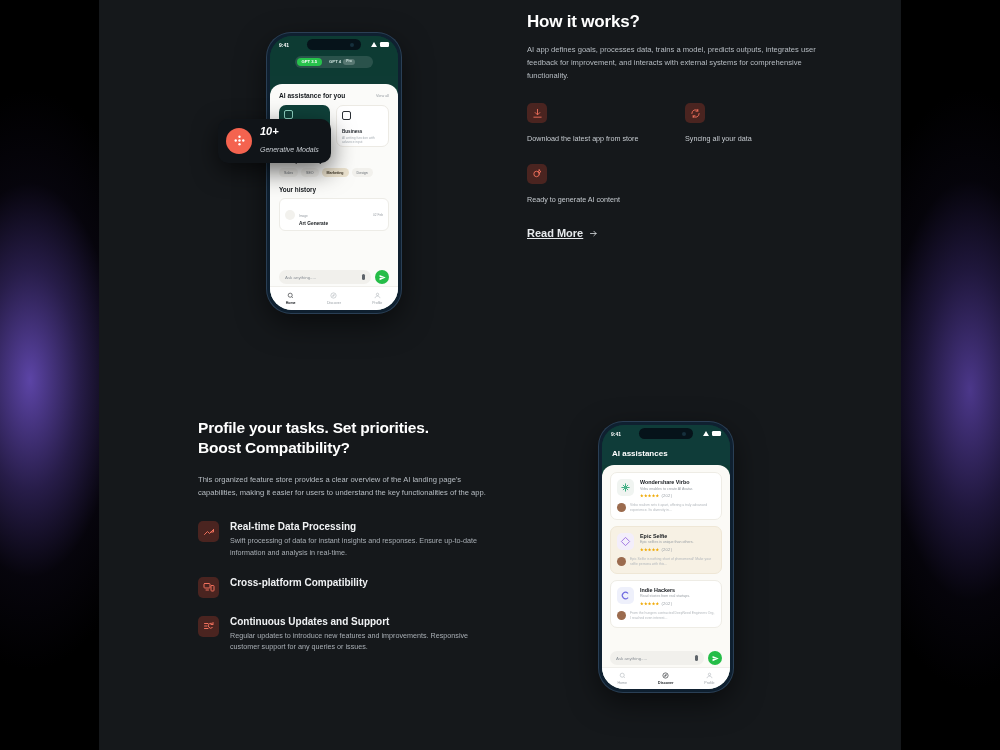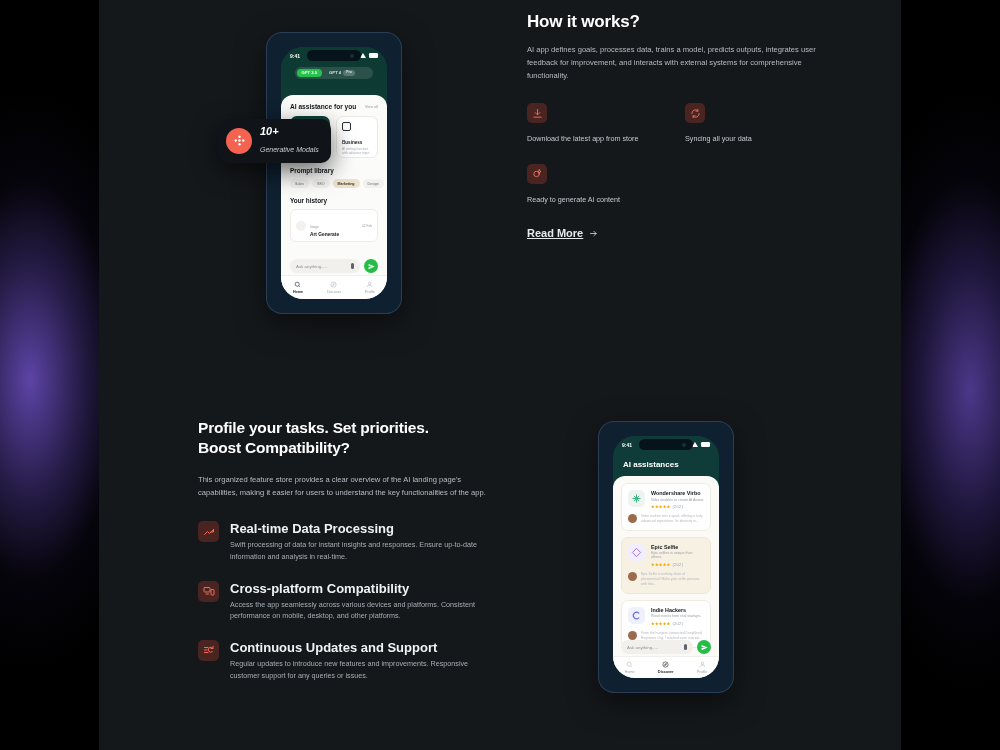--- a/index.html
+++ b/index.html
@@ -26,23 +26,23 @@
     background:#15181b;
     overflow:hidden;
   }
 
   
   .sec1{ position:absolute; left:0; top:0; width:802px; height:360px; }
 
   
   .phone{
     position:absolute;
-    border-radius:15px;
+    border-radius:24px;
     background:#0f2030;
-    padding:14px;
+    padding:3px;
     box-shadow:0 0 0 1px #2a3f55, 0 10px 30px rgba(0,0,0,.55);
   }
   .phone-inner{
     position:relative; width:100%; height:100%;
     border-radius:22px; overflow:hidden;
     background:#0e3b34;
   }
   .notch{
     position:absolute; left:50%; transform:translateX(-50%); top:3px;
     width:54px; height:11px; background:#06131a; border-radius:8px; z-index:6;
@@ -157,21 +157,21 @@
 
   
   .sec2{ position:absolute; left:0; top:400px; width:802px; height:350px; }
   .lcol{ position:absolute; left:99px; top:18px; width:290px;}
   .h2{ font-size:15.5px; font-weight:700; color:#fff; line-height:1.32; letter-spacing:-.2px;}
   .lead2{ margin-top:14px; font-size:7.6px; line-height:1.74; color:#b7bdc3;}
   .flist{ margin-top:22px; display:flex; flex-direction:column; gap:18px;}
   .fitem{ display:flex; gap:11px; align-items:flex-start;}
   .fic{ width:21px;height:21px;border-radius:5px;background:#4a2420;display:flex;align-items:center;justify-content:center;flex:0 0 21px;}
   .fic svg{width:12px;height:12px;}
-  .ft{ font-size:13px;font-weight:700;color:#f0f2f4; }
+  .ft{ font-size:10px;font-weight:700;color:#f0f2f4; }
   .fd{ font-size:7.2px;line-height:1.62;color:#a8aeb4; margin-top:3px;}
 
   
   #phone2{ left:500px; top:22px; width:134px; height:270px; }
   .p2-head{ background:#0f3c39; height:40px; display:flex; align-items:flex-end; padding:0 10px 7px;}
   .p2-head .t{ font-size:8px; font-weight:700; color:#fff;}
   .p2-sheet{ position:absolute; left:0;right:0;top:40px;bottom:0; background:#fbfaf6; border-radius:12px 12px 0 0; padding:7px 8px 0; }
   .rev{ background:#fff; border:.5px solid #eeece5; border-radius:7px; padding:6px; margin-bottom:6px;}
   .rev.tan{ background:#f7f1e4; border-color:#efe7d6;}
   .rev-top{ display:flex; gap:6px; }
@@ -382,21 +382,20 @@
         <div class="fitem">
           <span class="fic">
             <svg viewBox="0 0 24 24" fill="none" stroke="#f0705c" stroke-width="2" stroke-linecap="round" stroke-linejoin="round">
                 <rect x="2" y="5" width="12" height="9" rx="1.5"></rect>
                 <rect x="16" y="9" width="6" height="11" rx="1.5"></rect>
                 <path d="M6 18h5"></path>
               </svg>
           </span>
           <span>
             <div class="ft">Cross-platform Compatibility</div>
-            <div class="fd">Access the app seamlessly across various devices and platforms. Consistent performance on mobile, desktop, and other platforms.</div>
           </span>
         </div>
         <div class="fitem">
           <span class="fic">
             <svg viewBox="0 0 24 24" fill="none" stroke="#f0705c" stroke-width="2" stroke-linecap="round" stroke-linejoin="round">
                 <path d="M3 7h7"></path>
                 <path d="M3 12h5"></path>
                 <path d="M3 17h7"></path>
                 <path d="M20 9a5 5 0 10-1.5 6.5"></path>
                 <path d="M20 5v4h-4"></path>

